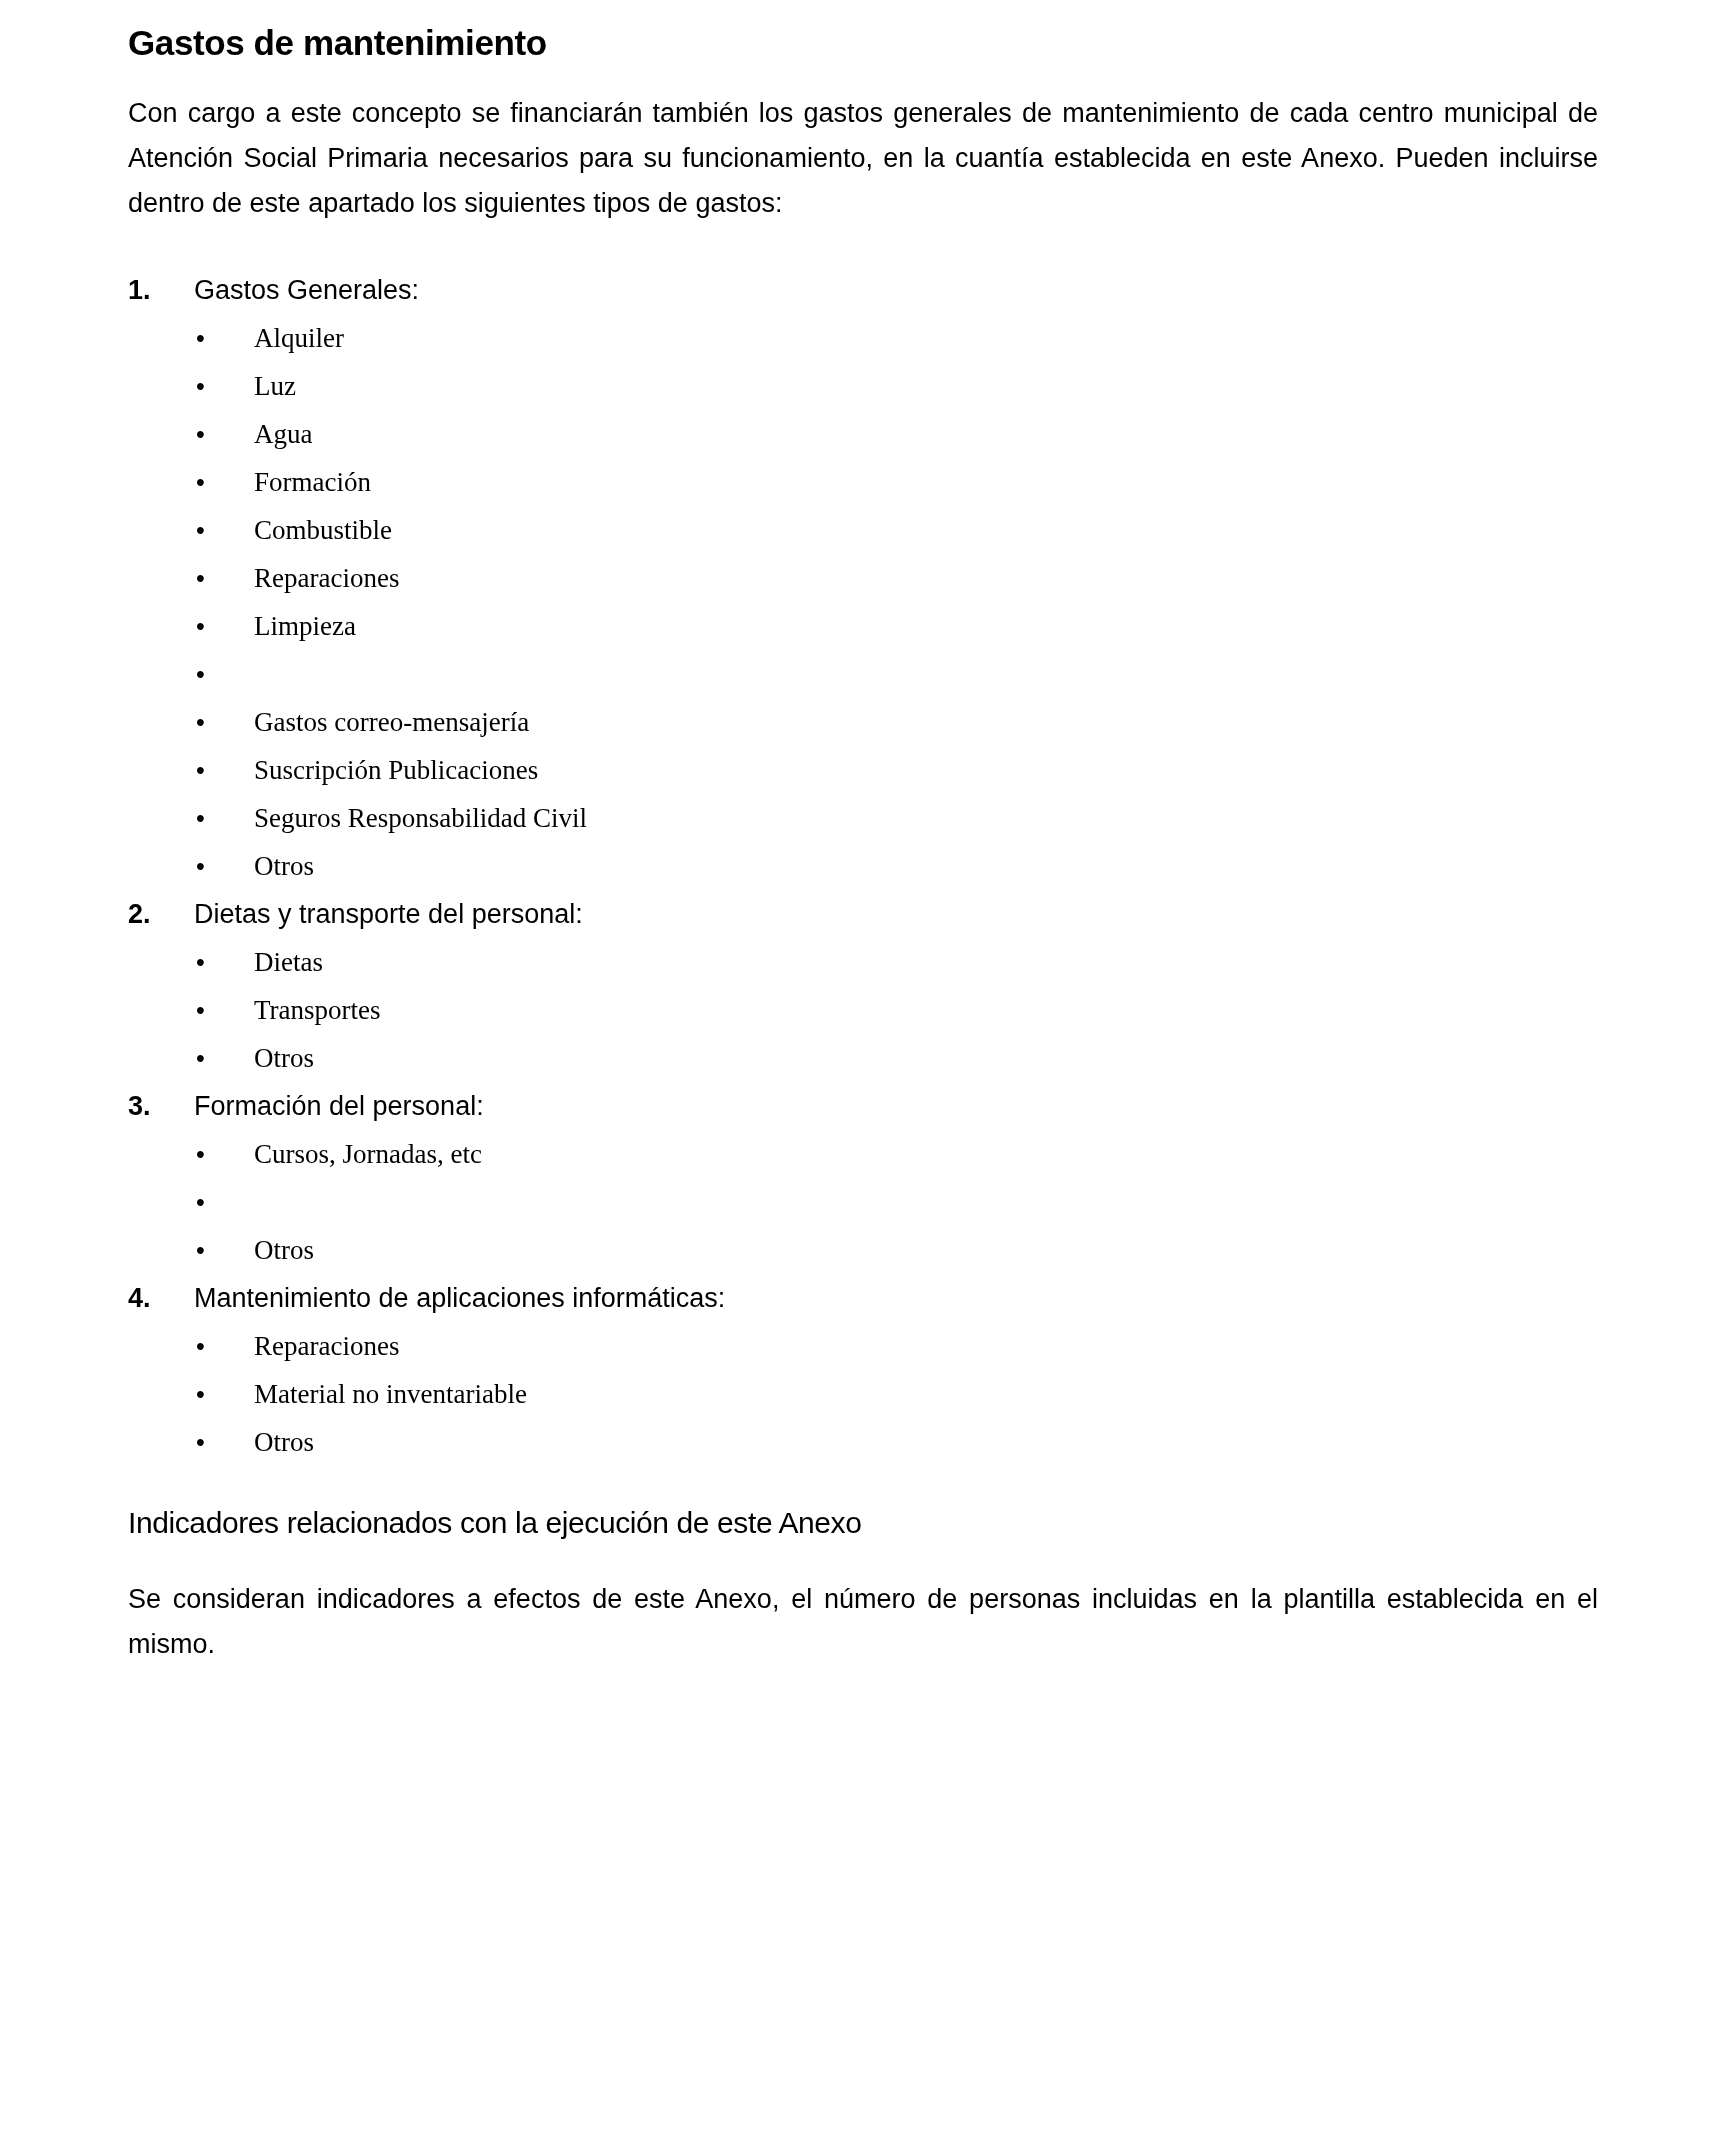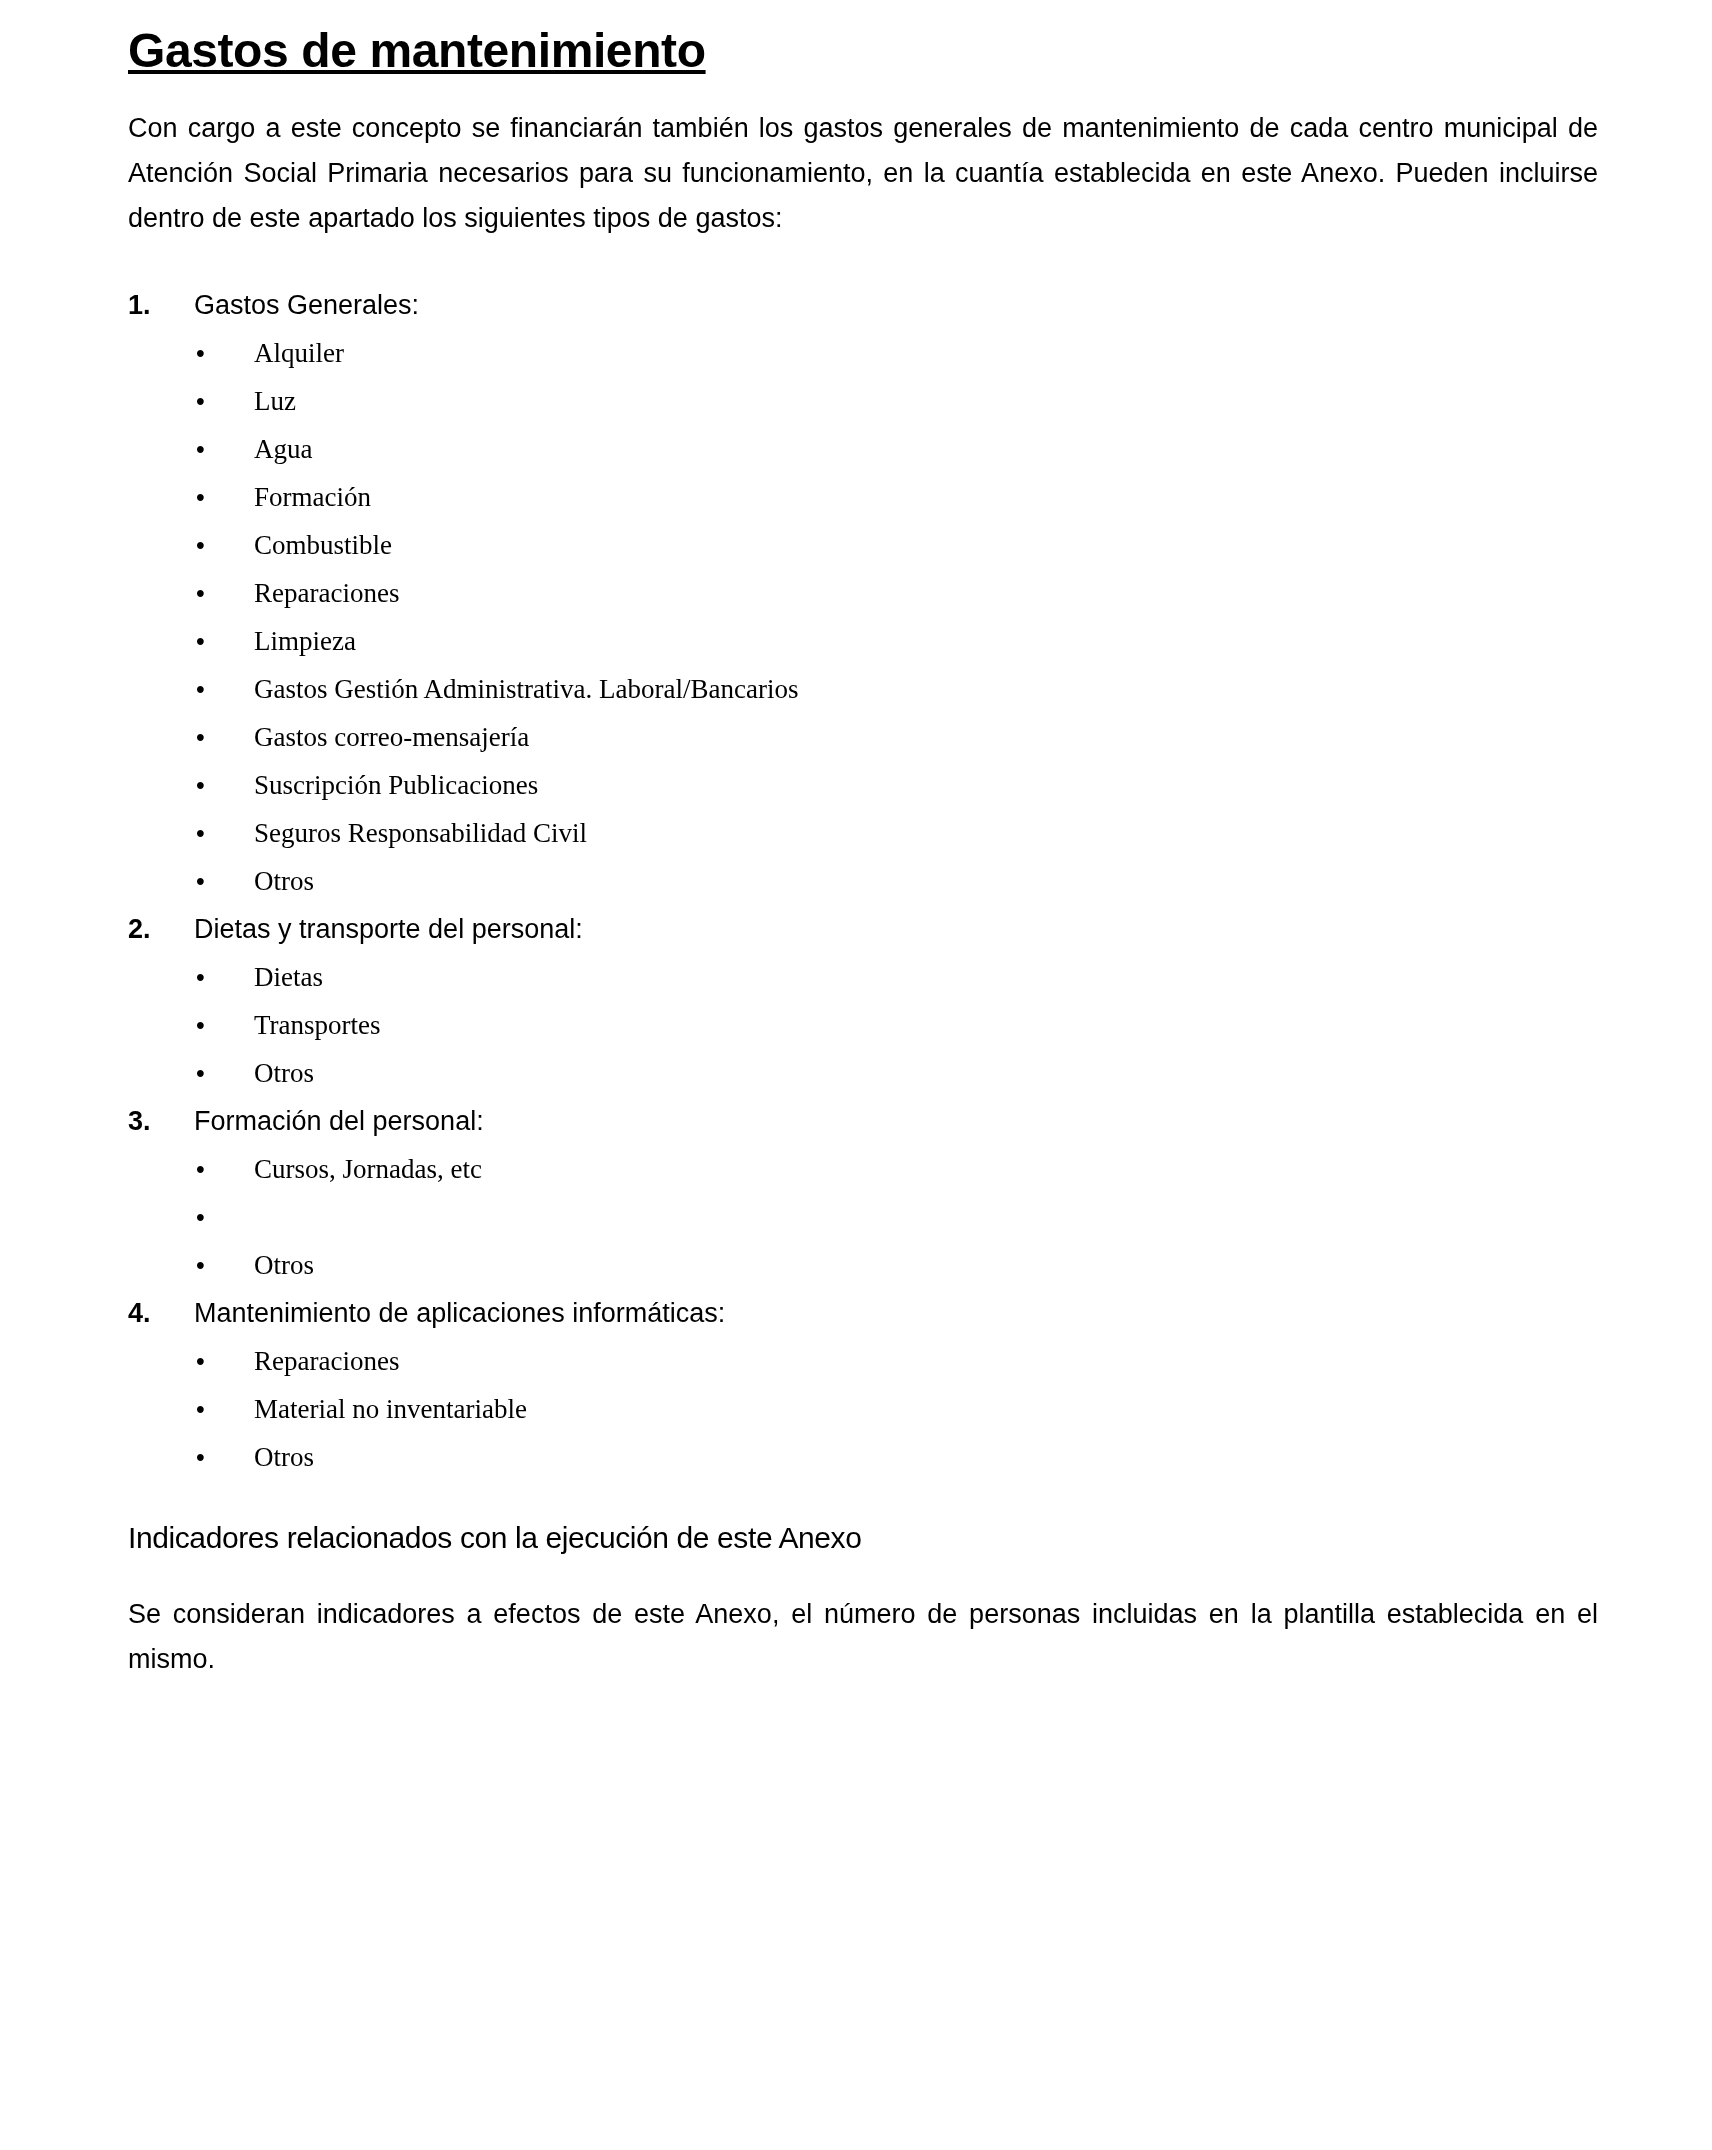--- a/index.html
+++ b/index.html
@@ -11,26 +11,25 @@
     width: 1713px;
     height: 2151px;
     box-sizing: border-box;
     background: #ffffff;
     color: #000000;
     font-family: "Liberation Sans", sans-serif;
     padding: 23px 115px 0 128px;
     overflow: hidden;
   }
   h1.doc-title {
-    font-size: 48px;
+    font-size: 35px;
     font-weight: 700;
     margin: 0 0 28px 0;
     letter-spacing: -0.4px;
     line-height: 1.15;
-    text-decoration: underline;
   }
   h2.doc-heading {
     font-size: 30px;
     font-weight: 400;
     margin: 40px 0 36px 0;
     letter-spacing: -0.4px;
     line-height: 1.15;
   }
   p.para {
     font-size: 27px;
@@ -120,21 +119,20 @@
         <li class="bullet-item">
             <span class="bullet">•</span>
             <span class="item-text">Reparaciones</span>
           </li>
         <li class="bullet-item">
             <span class="bullet">•</span>
             <span class="item-text">Limpieza</span>
           </li>
         <li class="bullet-item">
             <span class="bullet">•</span>
-            <span class="item-text">Gastos Gestión Administrativa. Laboral/Bancarios</span>
           </li>
         <li class="bullet-item">
             <span class="bullet">•</span>
             <span class="item-text">Gastos correo-mensajería</span>
           </li>
         <li class="bullet-item">
             <span class="bullet">•</span>
             <span class="item-text">Suscripción Publicaciones</span>
           </li>
         <li class="bullet-item">

